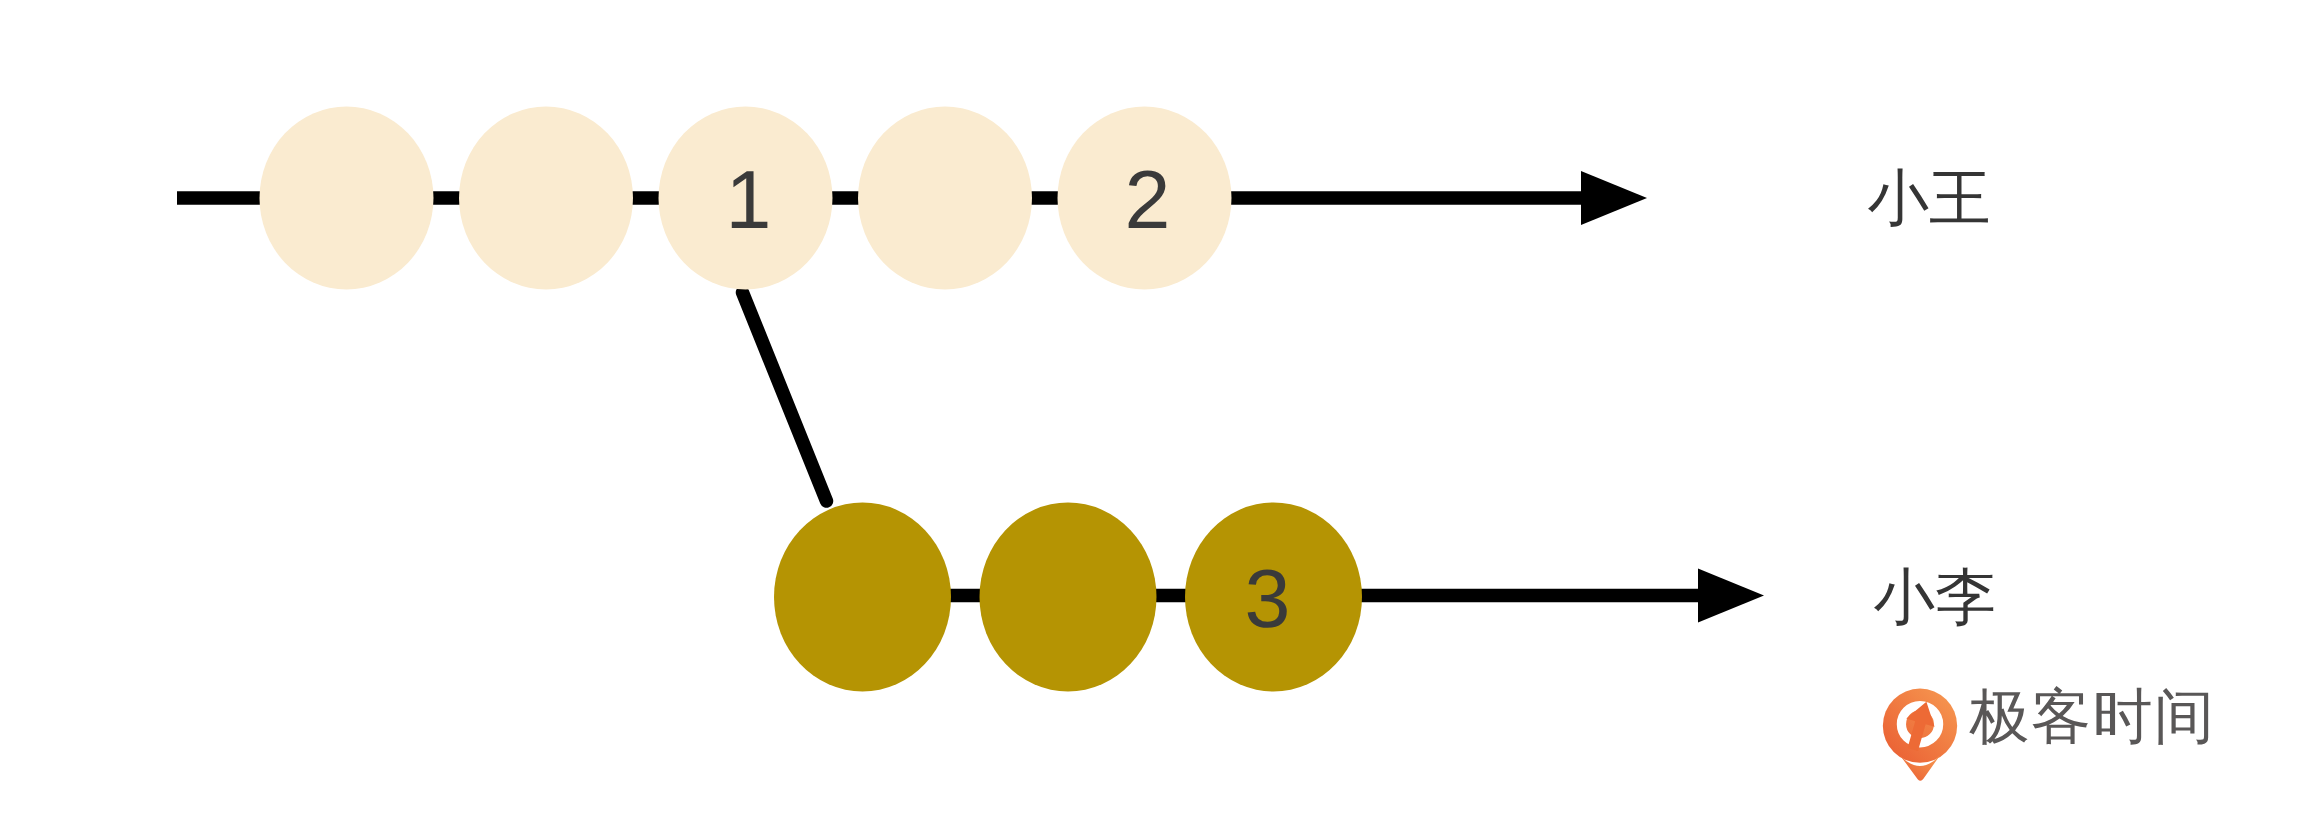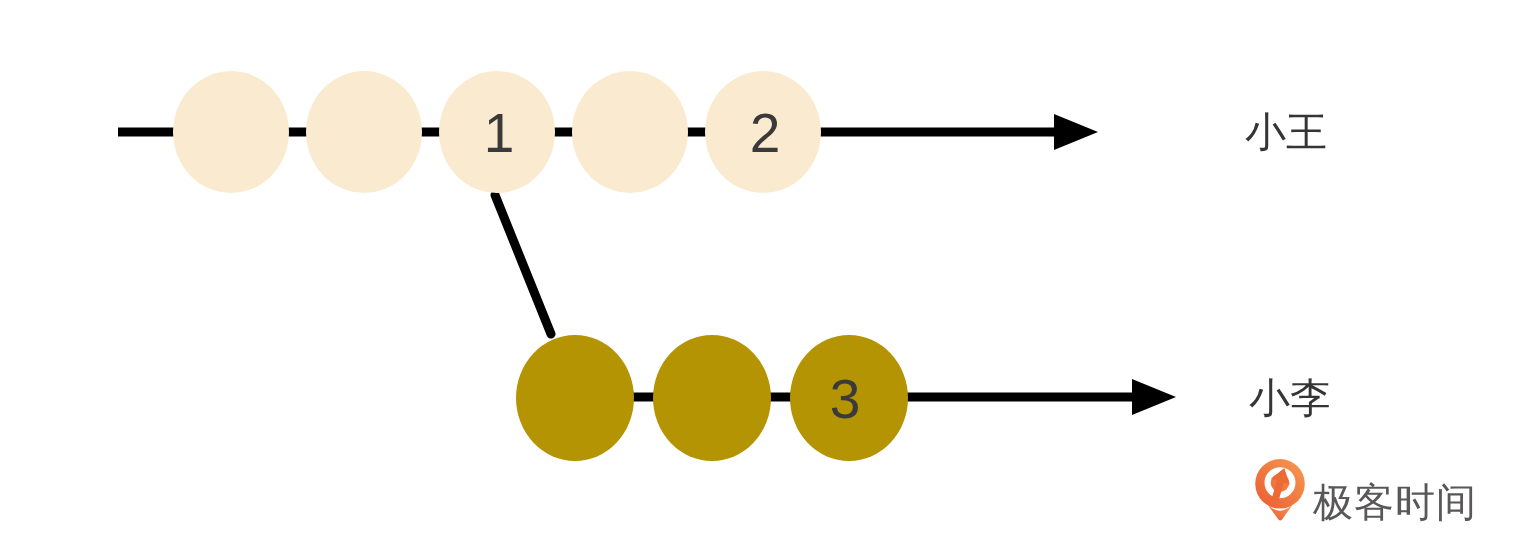--- a/index.html
+++ b/index.html
@@ -30,21 +30,21 @@
     font-size: 41px;
     fill: #353535;
     text-anchor: middle;
     font-family: "Liberation Sans", "DejaVu Sans", sans-serif;
   }
   .logo {
     position: absolute;
     left: 1254px;
     top: 458px;
     display: flex;
-    align-items: flex-end;
+    align-items: flex-start;
   }
   .logo-text {
     font-size: 40px;
     line-height: 1;
     color: #595757;
     font-weight: 500;
     letter-spacing: 1px;
     margin-left: 7px;
     white-space: nowrap;
     font-family: "Liberation Sans", "DejaVu Sans", sans-serif;

